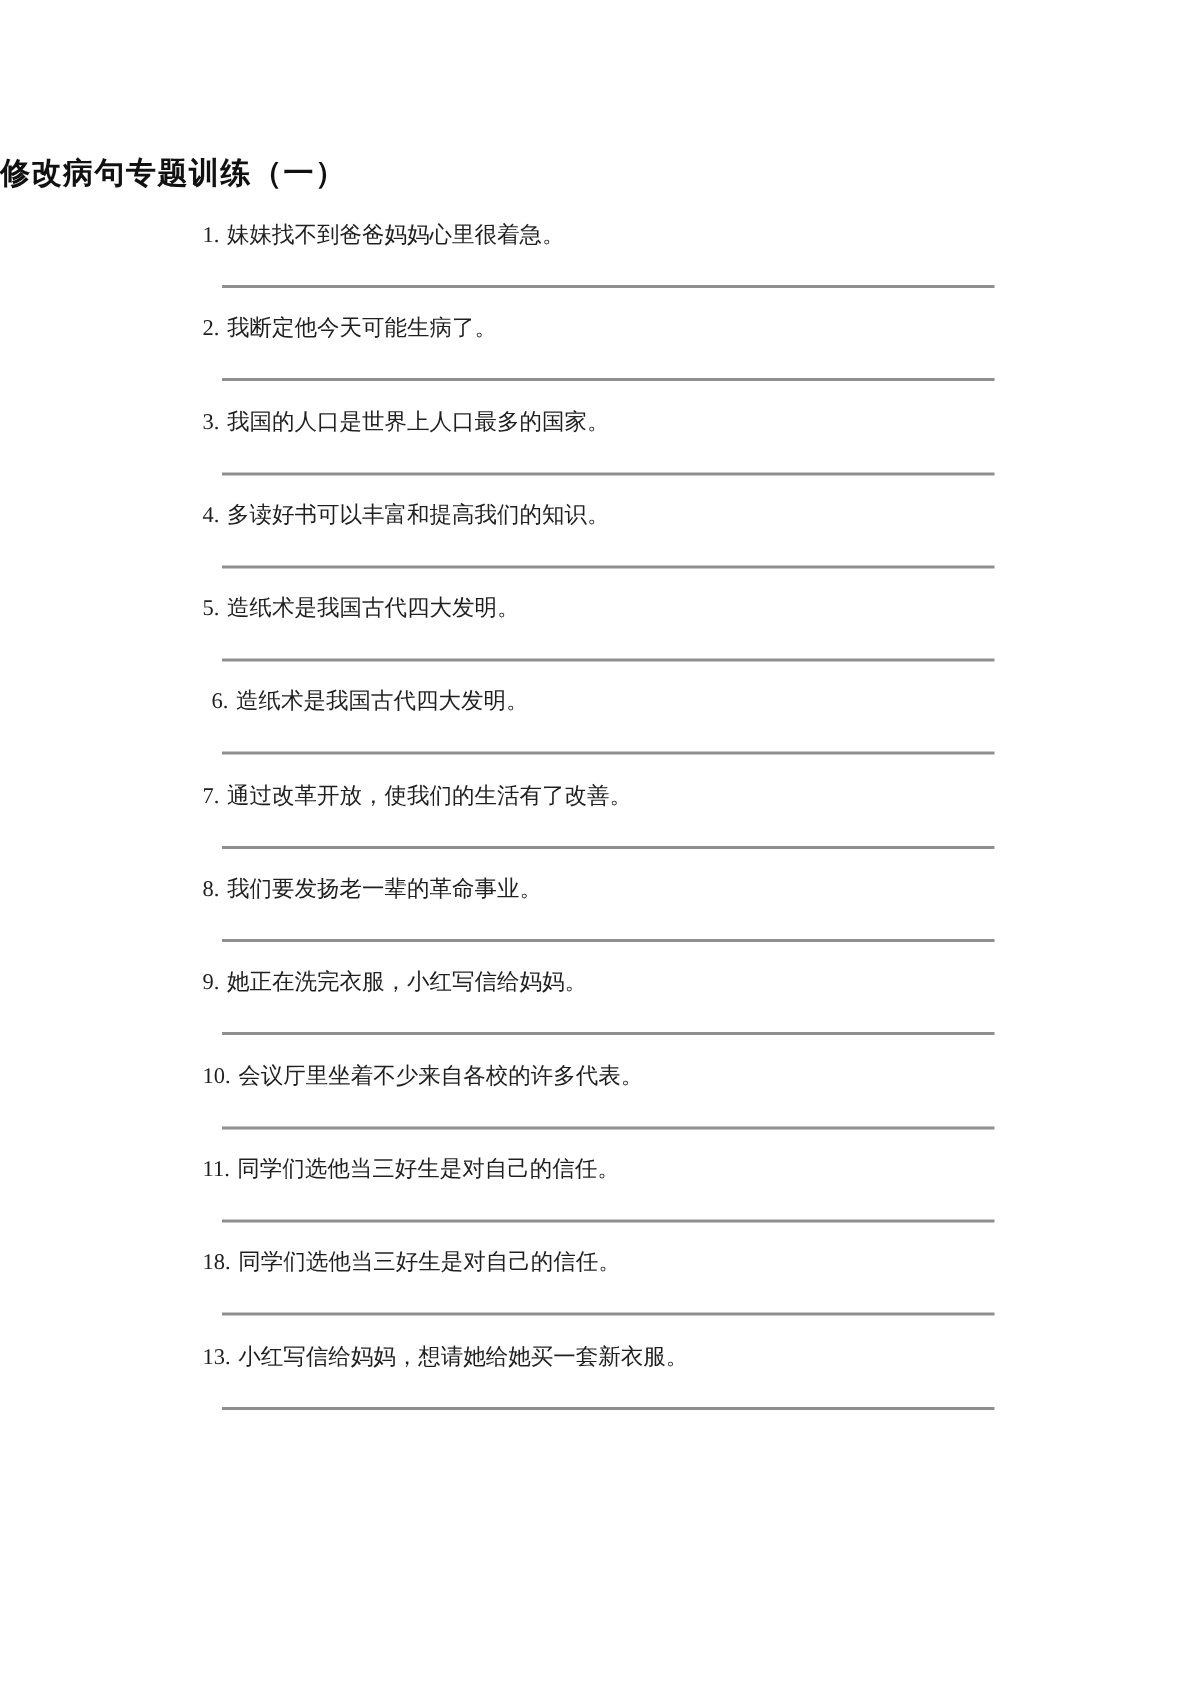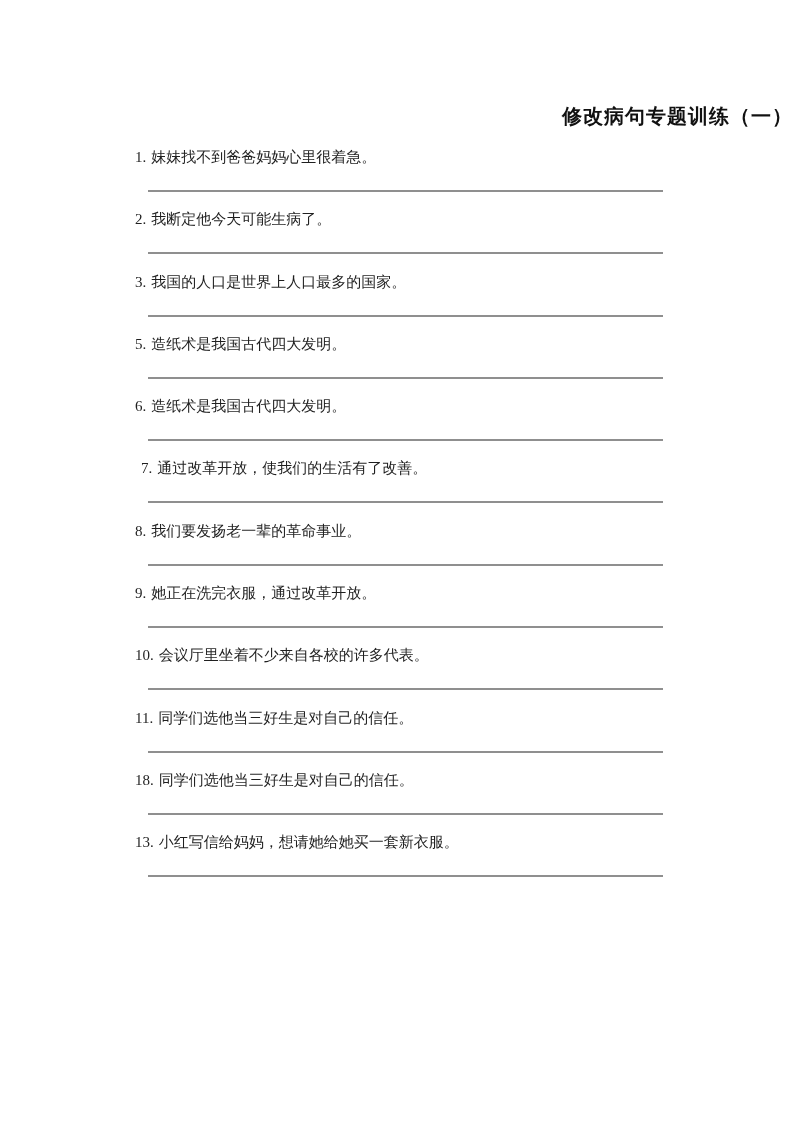--- a/index.html
+++ b/index.html
@@ -14,21 +14,21 @@
     background: #ffffff;
     overflow: hidden;
     font-family: "Liberation Serif", "DejaVu Serif", serif;
     color: #1f1f1f;
   }
   .doc-title {
     position: absolute;
     top: 103px;
     left: 0;
     width: 100%;
-    text-align: right;
+    text-align: left;
     font-family: "Liberation Sans", "DejaVu Sans", sans-serif;
     font-weight: bold;
     font-size: 20px;
     line-height: 26px;
     color: #111111;
     letter-spacing: 1px;
   }
   .items {
     position: absolute;
     top: 147px;
@@ -81,20 +81,24 @@
     <div class="item">
       <div class="item-text"><span class="num">2.</span><span class="txt">我断定他今天可能生病了。</span></div>
       <div class="answer-line"></div>
     </div>
 
     <div class="item">
       <div class="item-text"><span class="num">3.</span><span class="txt">我国的人口是世界上人口最多的国家。</span></div>
       <div class="answer-line"></div>
     </div>
 
+    <div class="item">
+      <div class="item-text"><span class="num">4.</span><span class="txt">多读好书可以丰富和提高我们的知识。</span></div>
+      <div class="answer-line"></div>
+    </div>
 
     <div class="item">
       <div class="item-text"><span class="num">5.</span><span class="txt">造纸术是我国古代四大发明。</span></div>
       <div class="answer-line"></div>
     </div>
 
     <div class="item">
       <div class="item-text"><span class="num">6.</span><span class="txt">造纸术是我国古代四大发明。</span></div>
       <div class="answer-line"></div>
     </div>
@@ -103,21 +107,21 @@
       <div class="item-text"><span class="num">7.</span><span class="txt">通过改革开放，使我们的生活有了改善。</span></div>
       <div class="answer-line"></div>
     </div>
 
     <div class="item">
       <div class="item-text"><span class="num">8.</span><span class="txt">我们要发扬老一辈的革命事业。</span></div>
       <div class="answer-line"></div>
     </div>
 
     <div class="item">
-      <div class="item-text"><span class="num">9.</span><span class="txt">她正在洗完衣服，通过改革开放。</span></div>
+      <div class="item-text"><span class="num">9.</span><span class="txt">她正在洗完衣服，小红写信给妈妈。</span></div>
       <div class="answer-line"></div>
     </div>
 
     <div class="item">
       <div class="item-text"><span class="num">10.</span><span class="txt">会议厅里坐着不少来自各校的许多代表。</span></div>
       <div class="answer-line"></div>
     </div>
 
     <div class="item">
       <div class="item-text"><span class="num">11.</span><span class="txt">同学们选他当三好生是对自己的信任。</span></div>

